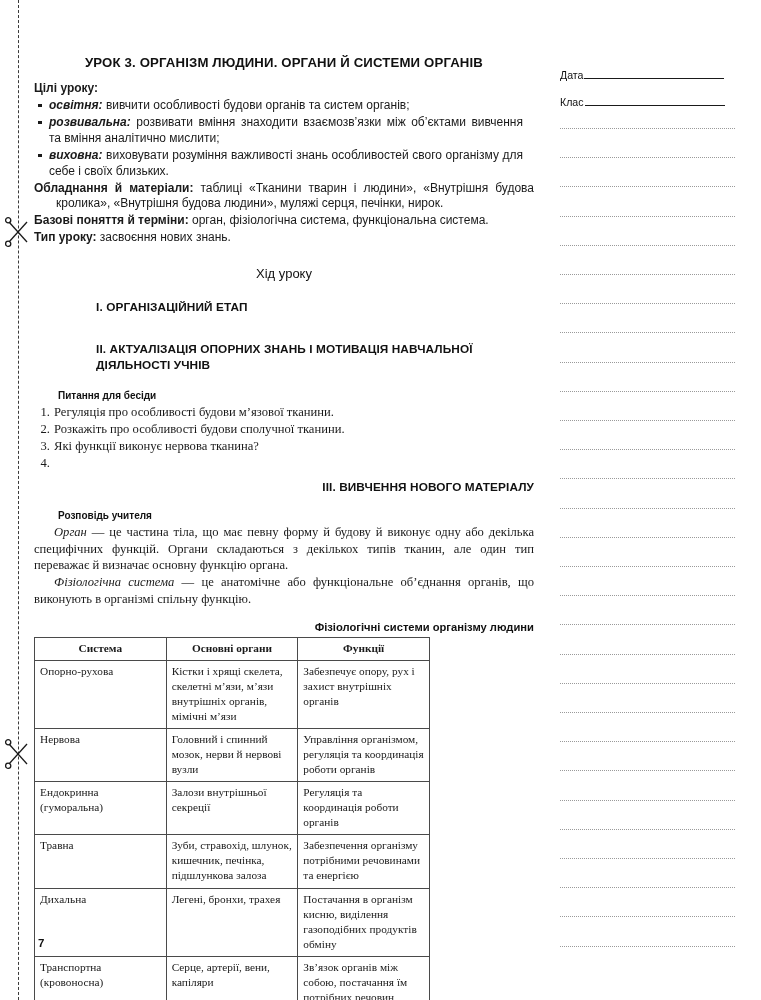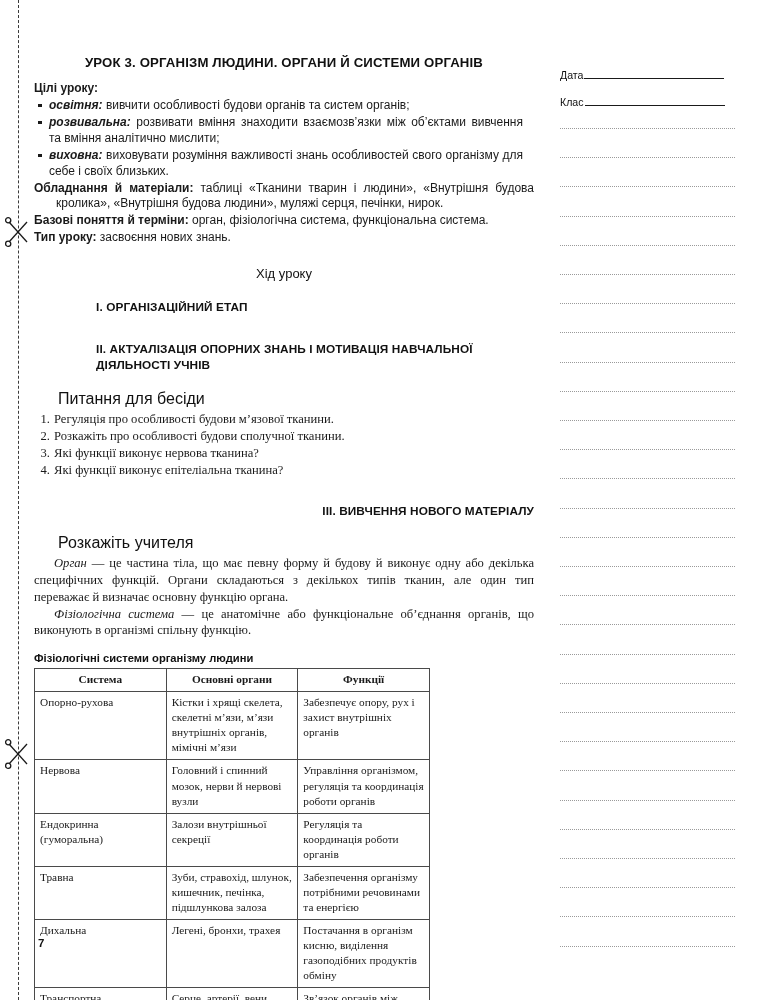--- a/index.html
+++ b/index.html
@@ -111,22 +111,22 @@
     margin: 0 0 0 18px;
     color: #111;
     line-height: 1.3;
     padding-left: 44px;
   }
   .sec-1 { margin-top: 0; }
   .sec-2 { margin-top: 27px; }
   .sec-3 { margin-top: 25px; text-align: right; }
 
   .sub-head {
-    font-size: 16px;
-    font-weight: normal;
+    font-size: 10px;
+    font-weight: bold;
     margin: 17px 0 3px 24px;
     color: #111;
   }
   .sub-head-3 { margin-top: 14px; }
 
   .q-list {
     list-style: none;
     margin: 0;
     padding: 0;
     font-family: "Liberation Serif", serif;
@@ -148,21 +148,21 @@
     font-family: "Liberation Serif", serif;
     font-size: 12.6px;
     line-height: 1.345;
     text-align: justify;
     text-indent: 20px;
     margin: 0;
   }
   .body-para em { }
 
   .table-caption {
-    text-align: left;
+    text-align: right;
     font-size: 11.2px;
     font-weight: bold;
     margin: 13px 0 4px 0;
     color: #111;
   }
 
   table.sys-table {
     width: 396px;
     border-collapse: collapse;
     font-family: "Liberation Serif", serif;
@@ -307,27 +307,26 @@
     <li>
       <span class="qnum">2.</span>
       <span>Розкажіть про особливості будови сполучної тканини.</span>
     </li>
     <li>
       <span class="qnum">3.</span>
       <span>Які функції виконує нервова тканина?</span>
     </li>
     <li>
       <span class="qnum">4.</span>
-      <span>Які функції виконує епітеліальна тканина?</span>
     </li>
   </ol>
 
   <div class="sec-head sec-3">III. ВИВЧЕННЯ НОВОГО МАТЕРІАЛУ</div>
 
-  <div class="sub-head sub-head-3">Розкажіть учителя</div>
+  <div class="sub-head sub-head-3">Розповідь учителя</div>
 
   <p class="body-para">
     <em>Орган</em><span> — це частина тіла, що має певну форму й будову й виконує одну або декілька специфічних функцій. Органи складаються з декількох типів тканин, але один тип переважає й визначає основну функцію органа.</span>
   </p>
 
   <p class="body-para">
     <em>Фізіологічна система</em><span> — це анатомічне або функціональне об’єднання органів, що виконують в організмі спільну функцію.</span>
   </p>
 
   <div class="table-caption">Фізіологічні системи організму людини</div>

